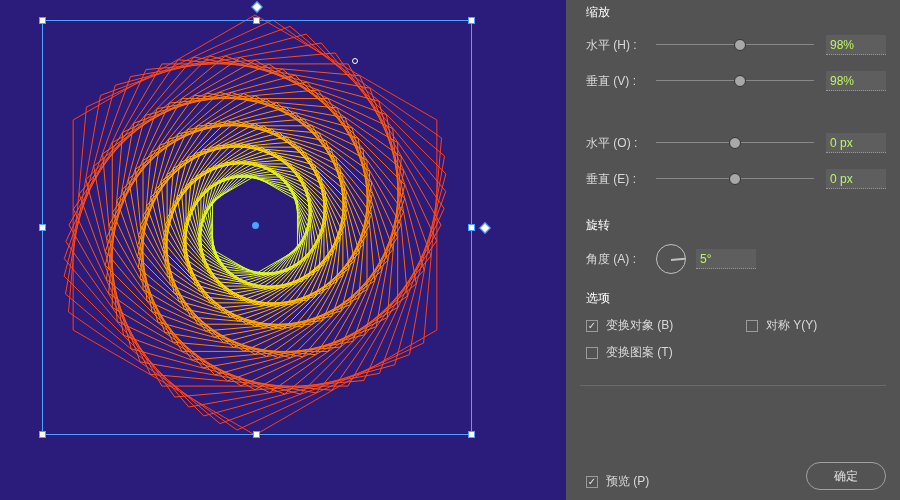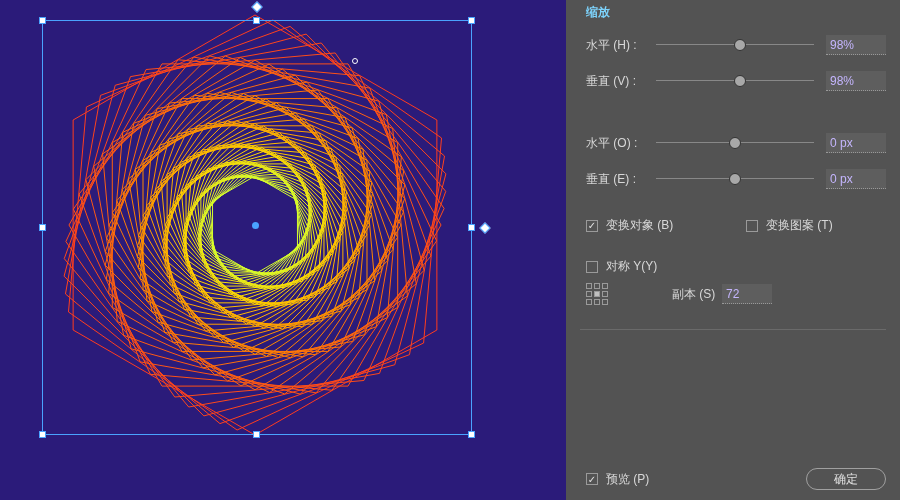--- a/index.html
+++ b/index.html
@@ -6,41 +6,41 @@
 body { width: 900px; height: 500px; display: flex; background: #535353; overflow: hidden; }
 .canvas-area { width: 566px; height: 500px; background: #2b1b7a; position: relative; }
 .spiral-svg { position: absolute; top: 0; left: 0; }
 .bbox { position: absolute; border: 1px solid #4aa3ff; pointer-events: none; }
 .handle { position: absolute; width: 7px; height: 7px; background: #fff; border: 1px solid #4aa3ff; }
 .dia { width: 8px; height: 8px; background: #fff; border: 1px solid #4aa3ff; transform: rotate(45deg); }
 .center-dot { position: absolute; width: 7px; height: 7px; background: #4aa3ff; border-radius: 50%; }
 .reg-dot { position: absolute; width: 6px; height: 6px; border: 1px solid #fff; border-radius: 50%; }
 .panel { flex: 1; background: #535353; color: #d8d8d8; font-size: 12px; padding: 4px 14px 10px 14px; display: flex; flex-direction: column; }
 .section { margin-bottom: 16px; }
-.sec-title { color: #7dd3fc; font-size: 12px; margin-bottom: 10px; padding-left: 6px; font-weight: bold; }
+.sec-title { color: #ffffff; font-size: 12px; margin-bottom: 10px; padding-left: 6px; }
 .row { display: flex; align-items: center; height: 24px; margin-bottom: 10px; padding-left: 6px; margin-top: 12px; }
 .row-label { width: 70px; color: #d8d8d8; }
 .slider { flex: 1; height: 20px; position: relative; margin-right: 12px; }
 .track { position: absolute; top: 9px; left: 0; right: 0; height: 1px; background: #888; }
 .thumb { position: absolute; top: 4px; width: 12px; height: 12px; background: #a8a8a8; border-radius: 50%; border: 1px solid #333; transform: translateX(-50%); }
-.val-field { width: 60px; height: 20px; background: #5e5e5e; border: none; border-bottom: 1px dotted #999; color: #c4b5fd; padding: 0 4px; font-size: 12px; }
+.val-field { width: 60px; height: 20px; background: #5e5e5e; border: none; border-bottom: 1px dotted #999; color: #bef264; padding: 0 4px; font-size: 12px; }
 .angle-row { display: flex; align-items: center; padding-left: 6px; }
 .angle-dial { width: 30px; height: 30px; border: 1.5px solid #c0c0c0; border-radius: 50%; position: relative; margin-right: 10px; }
 .angle-hand { position: absolute; left: 50%; top: 50%; width: 14px; height: 1.5px; background: #c0c0c0; transform-origin: 0 50%; transform: rotate(-5deg); }
-.opts-grid { display: grid; grid-template-columns: 160px 120px; row-gap: 24px; padding-left: 6px; }
+.opts-grid { display: grid; grid-template-columns: 160px 120px; row-gap: 10px; padding-left: 6px; }
 .chk { display: flex; align-items: center; cursor: pointer; }
 .chk-box { width: 12px; height: 12px; border: 1px solid #9a9a9a; margin-right: 8px; display: flex; align-items: center; justify-content: center; font-size: 10px; color: #e2e2e2; }
 .chk-box.on::after { content: "✓"; }
 .copies-row { display: flex; align-items: center; padding-left: 6px; margin-top: 8px; }
 .nine-grid { width: 22px; height: 22px; display: grid; grid-template-columns: repeat(3,1fr); grid-template-rows: repeat(3,1fr); gap: 2px; margin-right: 64px; }
 .nine-grid span { border: 1px solid #9a9a9a; }
 .nine-grid span.sel { background: #c0c0c0; }
 .hr { height: 1px; background: #6a6a6a; margin: 8px 0 12px; }
-.footer { display: flex; align-items: center; padding-left: 6px; margin-top: auto; }
-.btn { width: 80px; height: 22px; border: 1px solid #a0a0a0; border-radius: 14px; background: transparent; color: #e0e0e0; font-size: 12px; cursor: pointer; margin-left: 10px; }
+.footer { display: flex; align-items: flex-end; padding-left: 6px; margin-top: auto; }
+.btn { width: 80px; height: 28px; border: 1px solid #a0a0a0; border-radius: 14px; background: transparent; color: #e0e0e0; font-size: 12px; cursor: pointer; margin-left: 10px; }
 .spacer { flex: 1; }
 </style>
 </head>
 <body>
 
 <div class="canvas-area">
   <svg class="spiral-svg" id="spiral" width="566" height="500">
       <polygon points="436.8653347947321,330 255,435 73.13466520526791,330.00000000000006 73.13466520526785,120.00000000000006 254.99999999999997,15 436.8653347947321,120.00000000000007 " fill="none" stroke="rgb(255,59,31)" stroke-width="1"></polygon>
       <polygon points="423.5814907146745,343.04203060104527 237.063348142532,430.01686886728123 68.4818574278575,311.974838266236 86.41850928532546,106.95796939895477 272.936651857468,19.983131132718796 441.51814257214255,138.0251617337641 " fill="none" stroke="rgb(255,62,30)" stroke-width="1"></polygon>
       <polygon points="409.49890746600795,354.63997627201996 219.97794093542288,423.61996685851415 65.47903346941493,293.9799905864943 100.501092533992,95.36002372798009 290.0220590645771,26.380033141485853 444.52096653058516,156.02000941350587 " fill="none" stroke="rgb(255,66,28)" stroke-width="1"></polygon>
@@ -164,50 +164,46 @@
     <div class="row">
       <span class="row-label">垂直 (E) :</span>
       <div class="slider">
           <div class="track"></div>
           <div class="thumb" id="th-mv" style="left: 50%;"></div>
         </div>
       <input class="val-field" value="0 px" style="">
     </div>
   </div>
 
-
-  <div class="section">
+  <div class="section">
+    <div class="sec-title">旋转</div>
+    <div class="angle-row">
+      <span class="row-label">角度 (A) :</span>
+      <div class="angle-dial">
+          <div class="angle-hand" id="ahand" style="transform: rotate(-5deg);"></div>
+        </div>
+      <input class="val-field" value="5°" style="">
+    </div>
+  </div>
+
+  <div class="section">
+    <div class="sec-title">选项</div>
     <div class="opts-grid">
       <label class="chk">
           <span class="chk-box on"></span>
           <span>变换对象 (B)</span>
         </label>
       <label class="chk">
           <span class="chk-box"></span>
-          <span>变换图案 (T)</span>
+          <span>对称 Y(Y)</span>
         </label>
       <label class="chk">
           <span class="chk-box"></span>
-          <span>对称 Y(Y)</span>
+          <span>变换图案 (T)</span>
         </label>
-    </div>
-    <div class="copies-row">
-      <div class="nine-grid">
-        <span></span>
-          <span></span>
-          <span></span>
-          <span></span>
-          <span class="sel"></span>
-          <span></span>
-          <span></span>
-          <span></span>
-          <span></span>
-      </div>
-      <span>副本 (S)</span>&nbsp;&nbsp;
-      <input class="val-field" style="width: 50px;" value="72">
     </div>
   </div>
 
   <div class="hr"></div>
 
   <div class="footer">
     <label class="chk">
         <span class="chk-box on"></span>
         <span>预览 (P)</span>
       </label>

